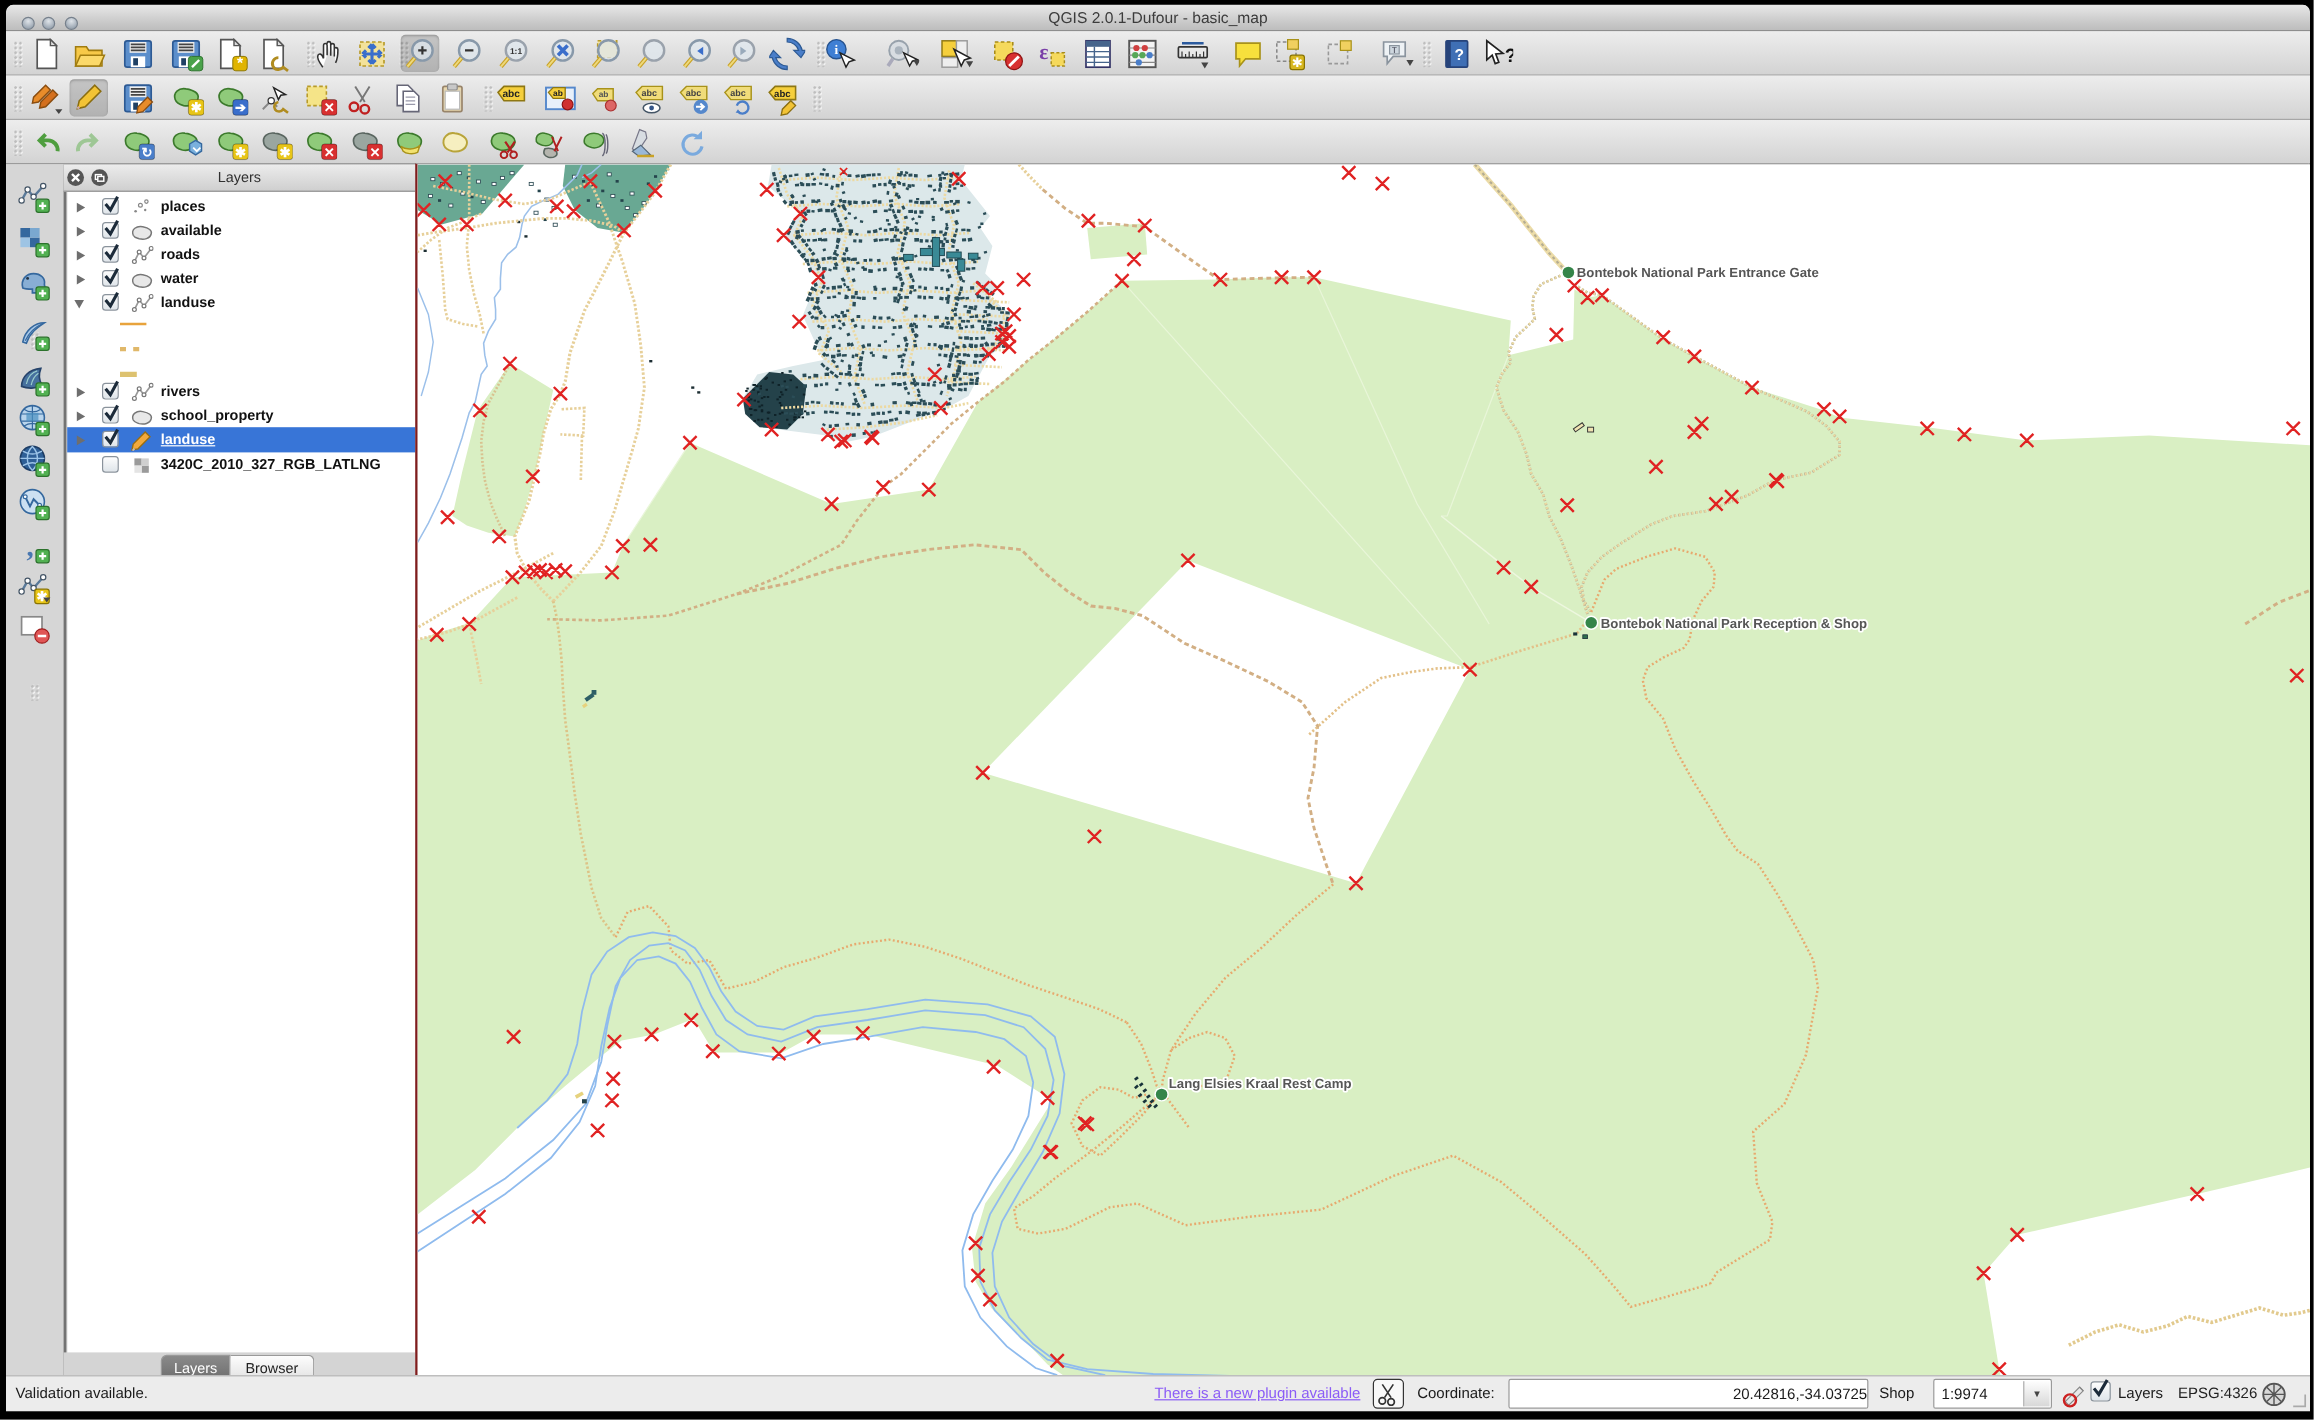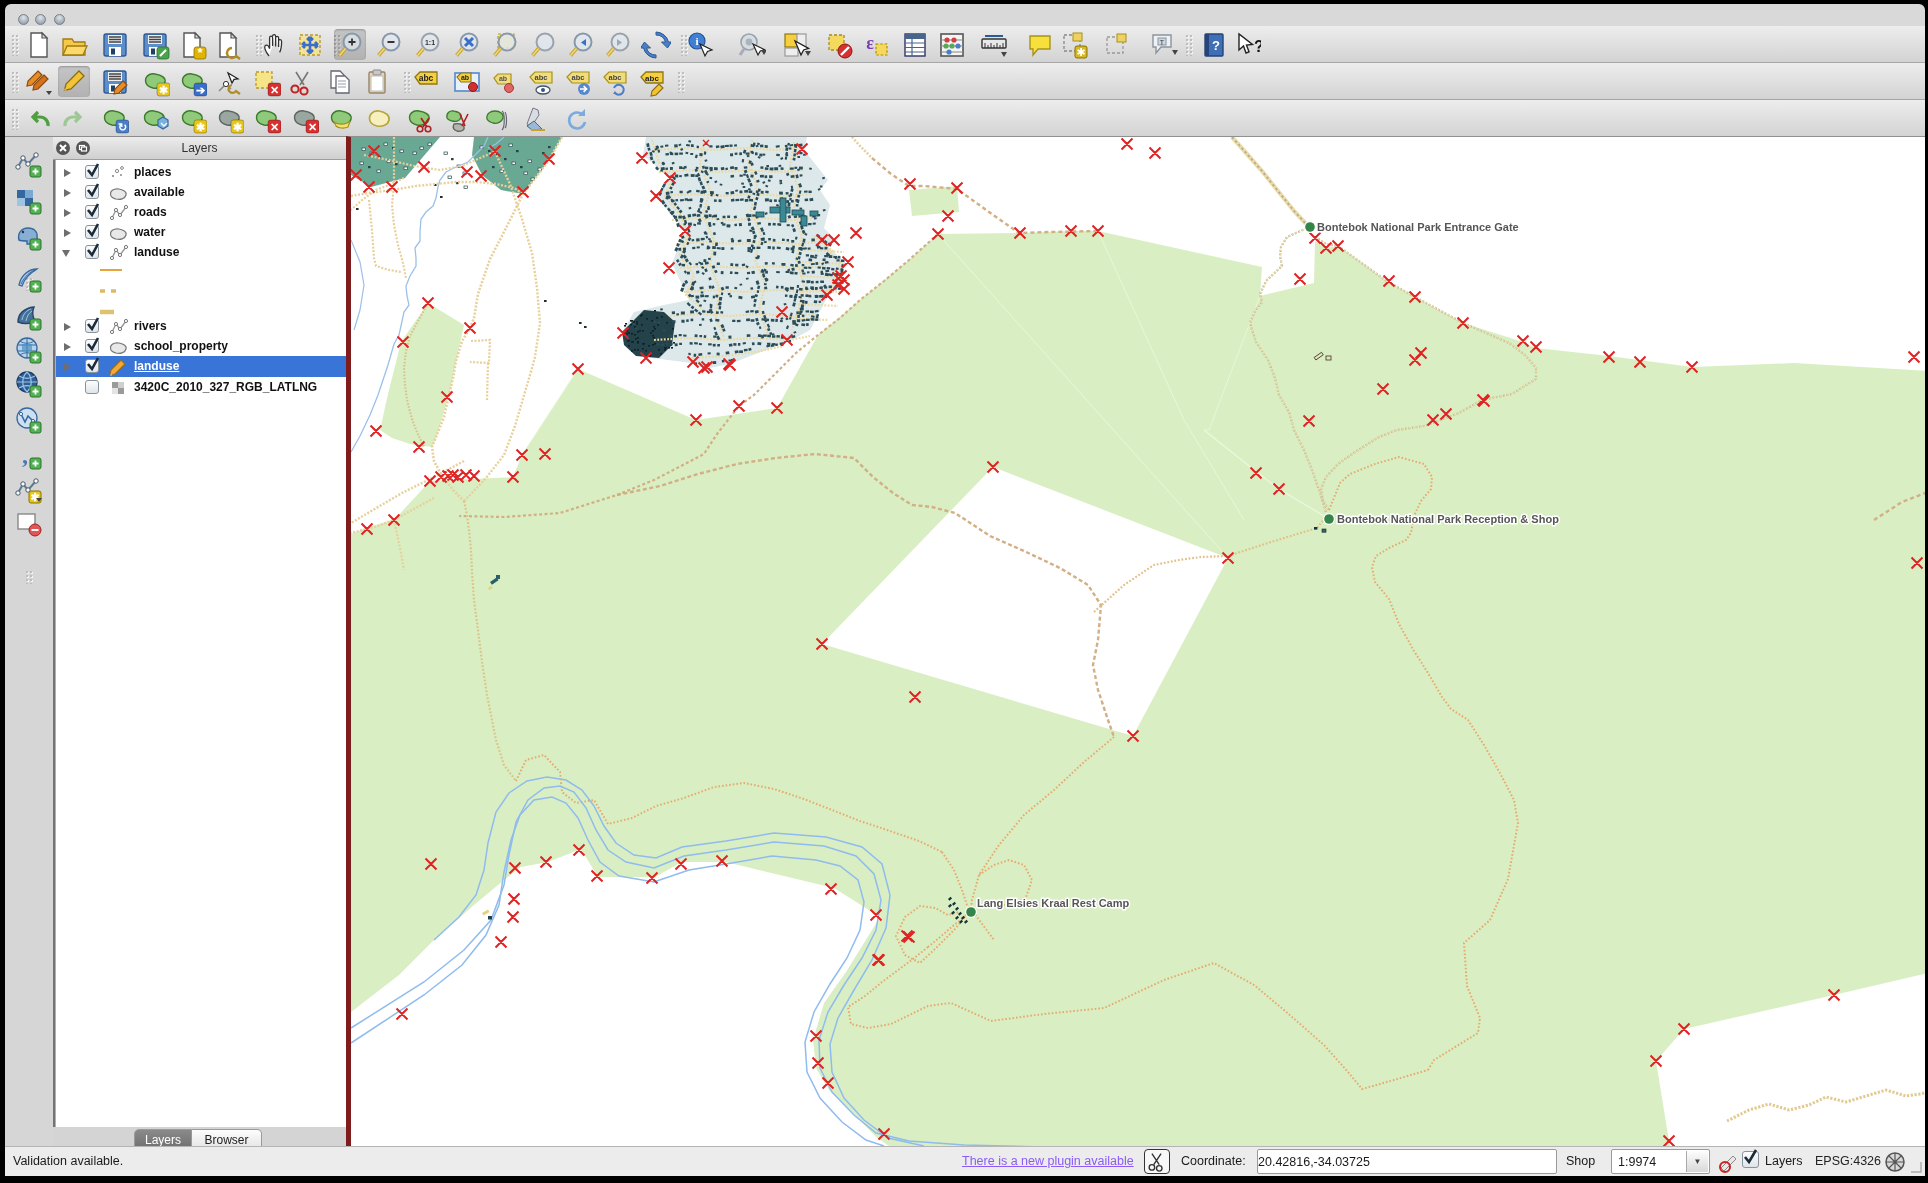--- a/index.html
+++ b/index.html
@@ -20,23 +20,26 @@
 .row{position:absolute;left:0;width:100%;height:21px;font-size:12px;font-weight:700;color:#111}
 .row .exp{position:absolute;left:8px;top:7px;width:0;height:0;border-left:7px solid #6e6e6e;border-top:4.5px solid transparent;border-bottom:4.5px solid transparent}
 .row .expd{position:absolute;left:6px;top:8px;width:0;height:0;border-top:7px solid #6e6e6e;border-left:4.5px solid transparent;border-right:4.5px solid transparent}
 .cb{position:absolute;left:29px;top:3px;width:14px;height:14px;background:linear-gradient(#fdfdfd,#dfe5ea);border:1px solid #8a939c;border-radius:3px}
 .cb svg{position:absolute;left:-1px;top:-4px}
 .lbl{position:absolute;left:78px;top:3px}
 .licon{position:absolute;left:52px;top:2px;width:18px;height:17px}
 #tabs{position:absolute;left:0;top:990px;width:100%;height:26px;background:#d4d4d4}
 .tab{position:absolute;top:2px;height:22px;font-size:12px;text-align:center;line-height:21px;border:1px solid #9a9a9a;border-radius:5px}
 #statusbar{position:absolute;left:0;top:1142px;width:100%;height:30px;background:#ececec;border-top:1px solid #b4b4b4;font-size:12.5px;color:#1a1a1a}
-#map{position:absolute;left:341px;top:132px;width:1578px;height:1010px;background:#fff;border-left:5px solid #7f1d1d;border-top:1px solid #909090}
+#map{position:absolute;left:341px;top:132px;width:1578px;height:1010px;background:#fff;border-left:2px solid #7f1d1d;border-top:1px solid #909090}
 </style></head><body>
 <div id="win">
+<div id="title">
+      <span>QGIS 2.0.1-Dufour - basic_map</span>
+    </div>
 <div class="tl" style="left:13px"></div>
     <div class="tl" style="left:30px"></div>
     <div class="tl" style="left:49px"></div>
 <div id="toolbars">
       <div class="trow">
         <div class="handle" style="left:6px"></div>
         <div class="handle" style="left:250px"></div>
         <div class="handle" style="left:328px"></div>
         <div class="handle" style="left:675px"></div>
         <div class="handle" style="left:1180px"></div>
@@ -1582,21 +1585,21 @@
     </div>
     <div id="statusbar">
 <span style="position:absolute;left:8px;top:7px">Validation available.</span>
 <a style="position:absolute;left:957px;top:7px;color:#8b5cf6;text-decoration:underline">There is a new plugin available</a>
 <span style="position:absolute;left:1139px;top:2px;width:26px;height:25px;border:1.5px solid #333;border-radius:4px;background:#f8f8f8"><svg width="23" height="22" viewBox="0 0 24 24">
           <path d="M7,4 l8,12 M17,4 l-8,12" stroke="#333" stroke-width="1.5"></path>
           <circle cx="7" cy="19" r="3" fill="none" stroke="#333" stroke-width="1.5"></circle>
           <circle cx="15" cy="20" r="3" fill="none" stroke="#333" stroke-width="1.5"></circle>
         </svg></span>
 <span style="position:absolute;left:1176px;top:7px">Coordinate:</span>
-<span style="position:absolute;left:1252px;top:2px;width:300px;height:25px;background:#fff;border:1px solid #9a9a9a;border-radius:2px;text-align:left;line-height:24px">20.42816,-34.03725</span>
+<span style="position:absolute;left:1252px;top:2px;width:300px;height:25px;background:#fff;border:1px solid #9a9a9a;border-radius:2px;text-align:right;line-height:24px">20.42816,-34.03725</span>
 <span style="position:absolute;left:1561px;top:7px">Shop</span>
 <span style="position:absolute;left:1606px;top:2px;width:99px;height:25px;background:#fff;border:1px solid #9a9a9a;border-radius:2px;line-height:24px"><span style="padding-left:6px">1:9974</span><span style="position:absolute;right:1px;top:1px;width:22px;height:21px;background:linear-gradient(#fdfdfd,#d8d8d8);border-left:1px solid #aaa;text-align:center;font-size:8px;line-height:21px;color:#444">▼</span></span>
 <span style="position:absolute;left:1712px;top:3px"><svg width="24" height="24">
           <path d="M4,18 l12,-12 3,3 -12,12 z" fill="#e8e8e8" stroke="#888"></path>
           <path d="M16,6 l3,3" stroke="#888"></path>
           <circle cx="8" cy="17" r="5" fill="none" stroke="#cc2222" stroke-width="2"></circle>
         </svg></span>
 <span style="position:absolute;left:1737px;top:4px;width:17px;height:17px;background:linear-gradient(#fdfdfd,#dfe5ea);border:1px solid #8a939c;border-radius:3px">
         <svg width="18" height="20" style="position:absolute;left:-2px;top:-4px">
           <path d="M4,9 l4,5 7,-12" fill="none" stroke="#1c2b3a" stroke-width="2.6"></path>

